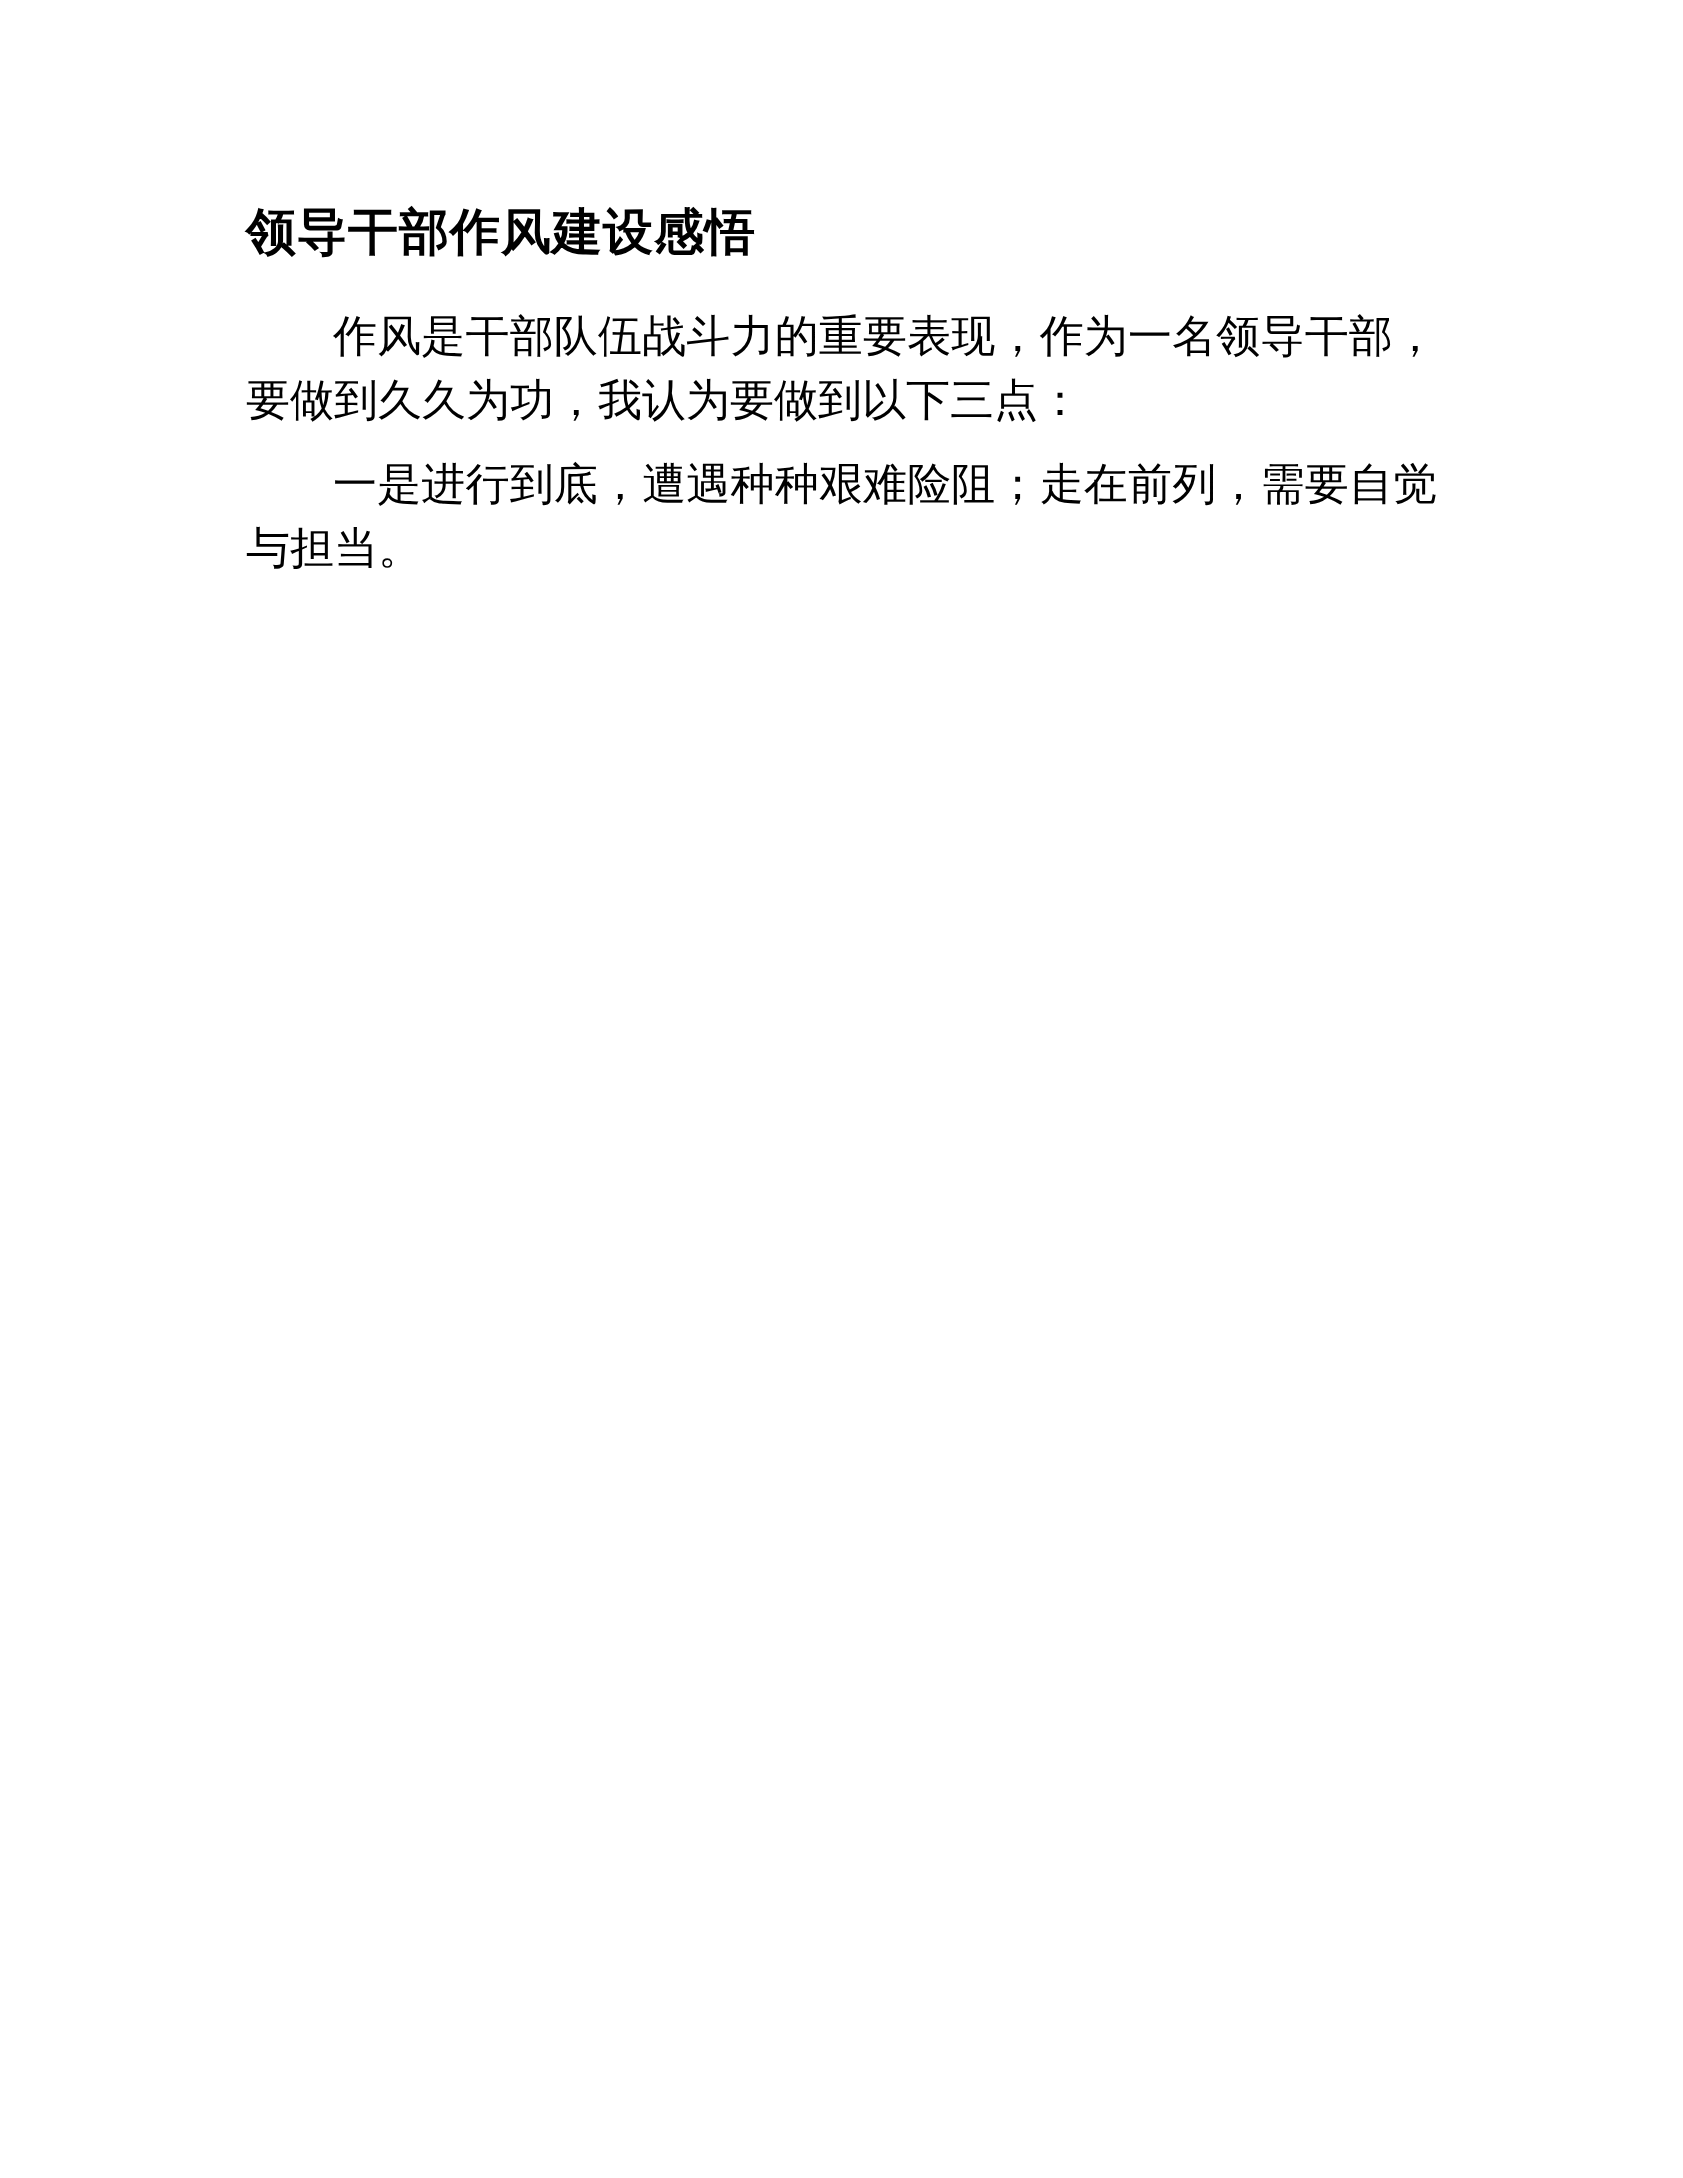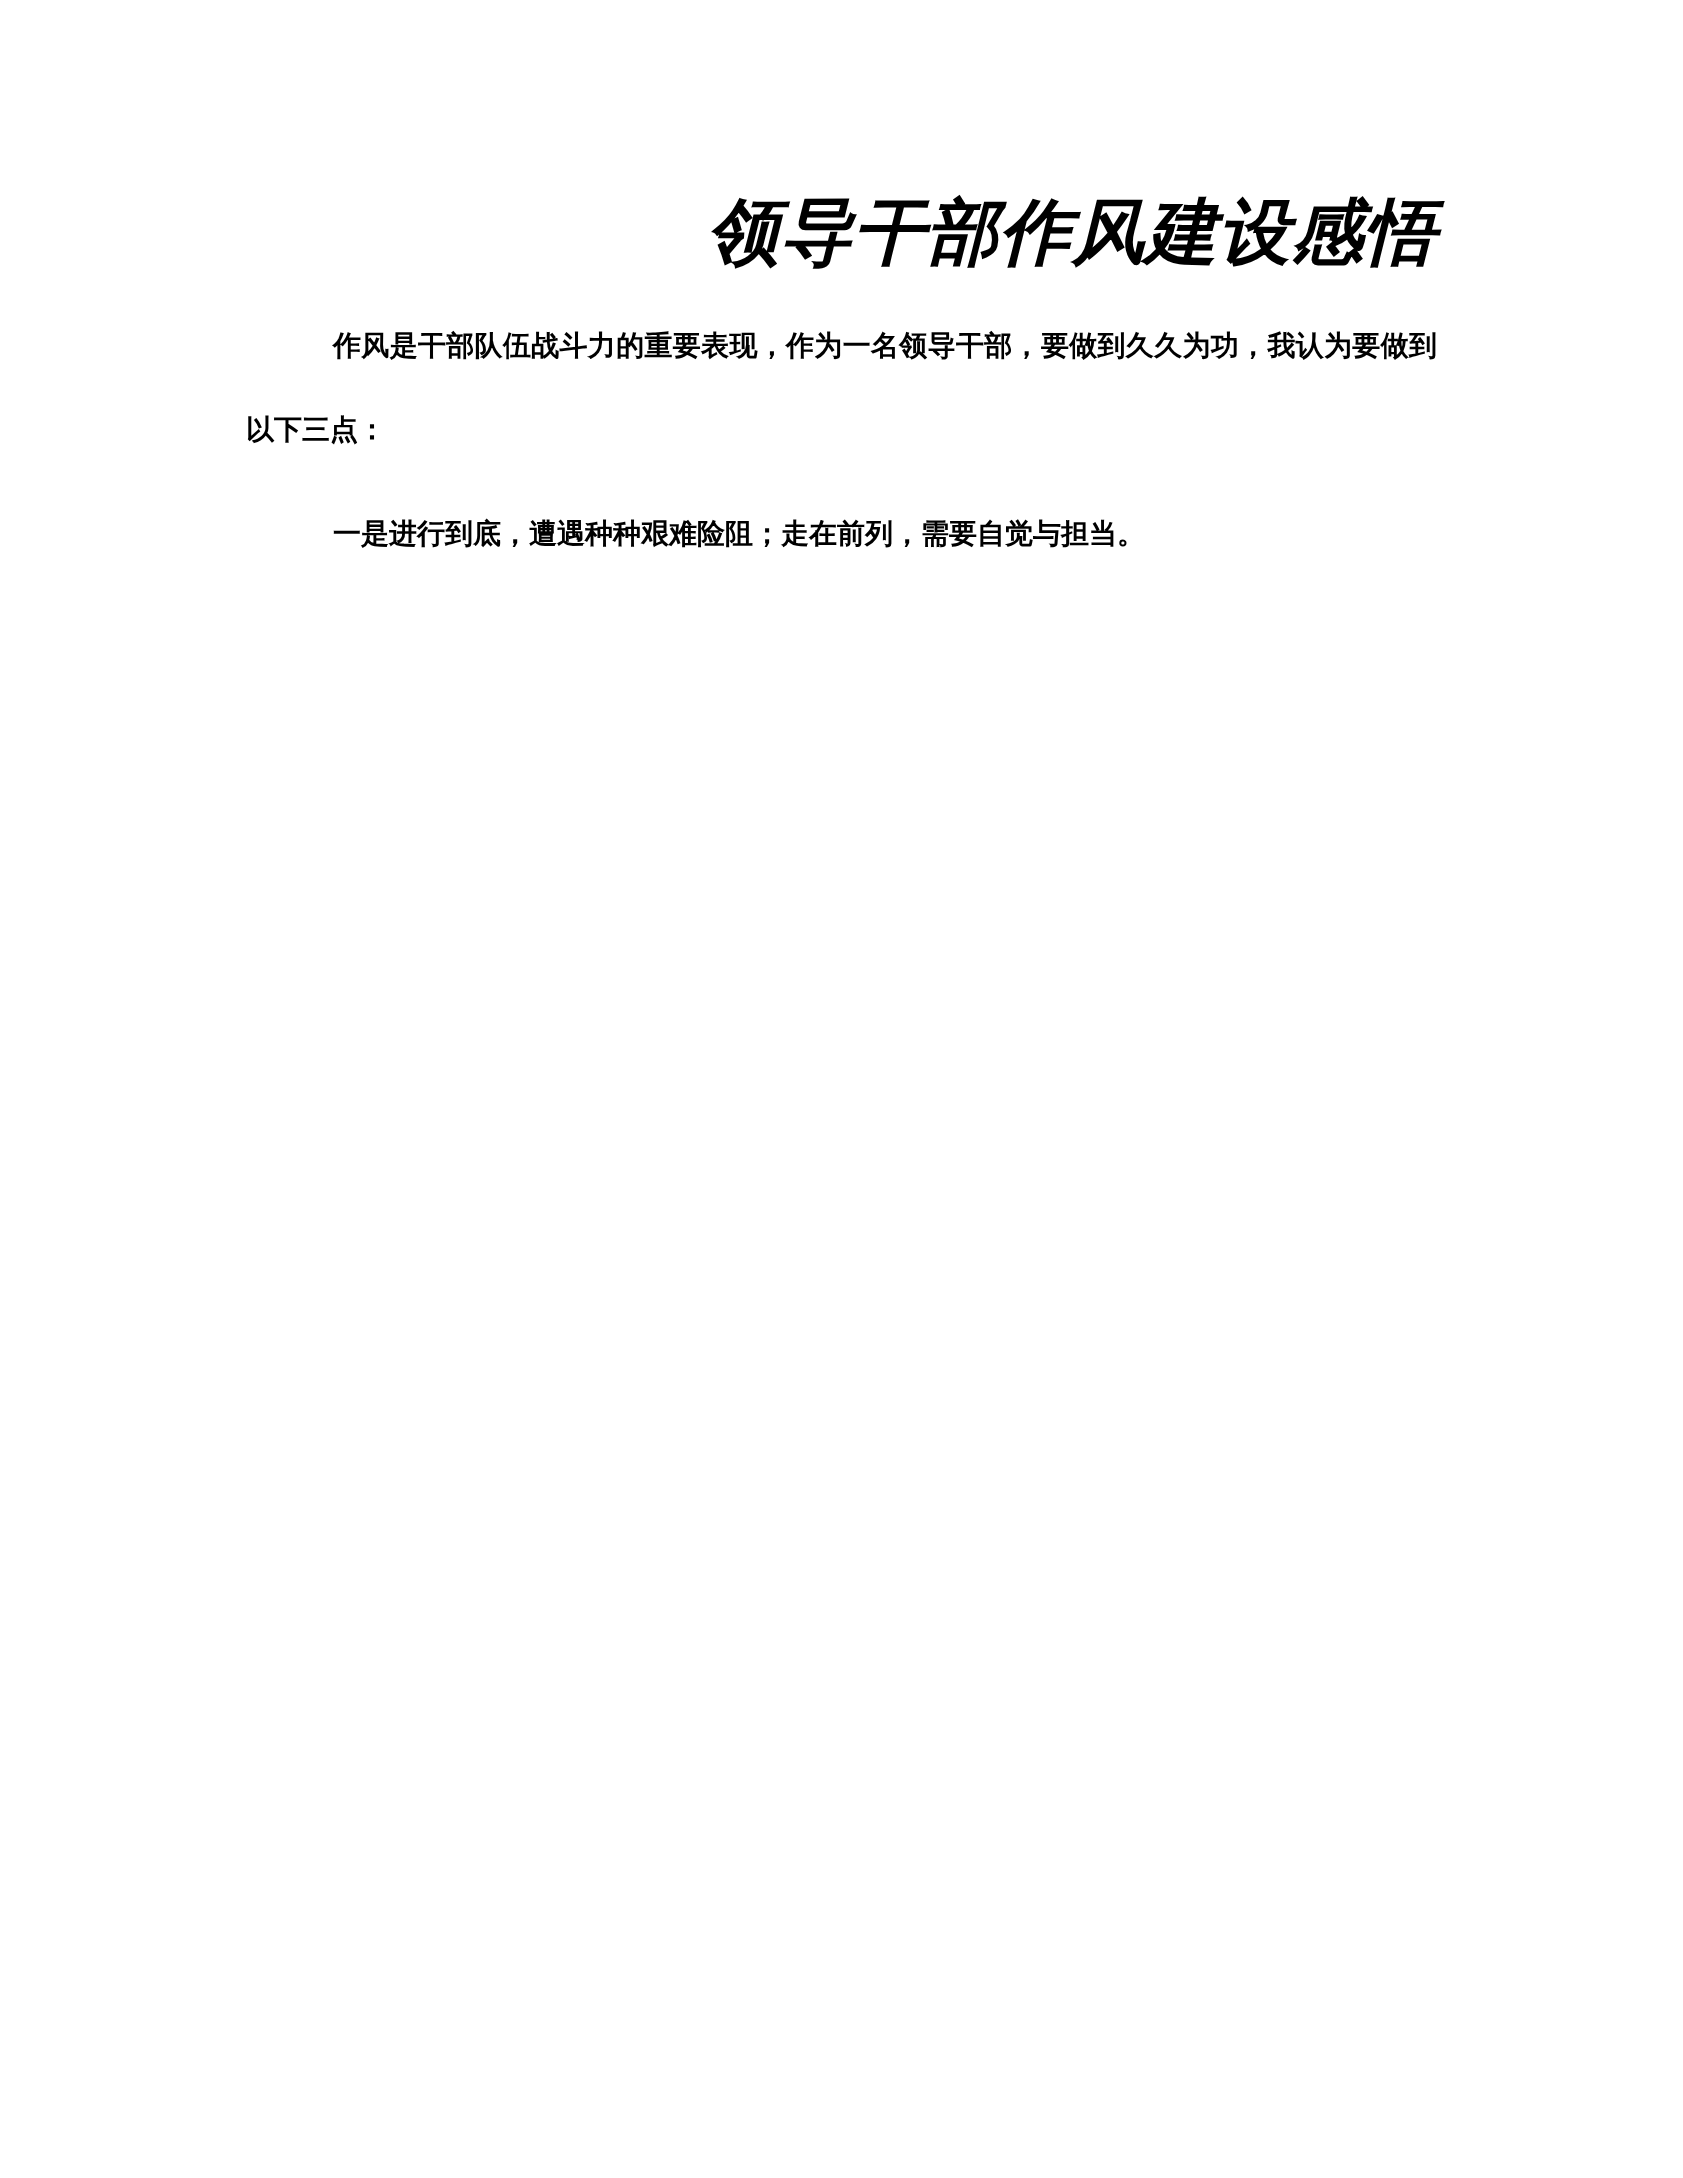--- a/index.html
+++ b/index.html
@@ -13,35 +13,33 @@
     height: 2178px;
     background: #ffffff;
     box-sizing: border-box;
     padding: 193px 246px 0 246px;
     font-family: "Liberation Sans", "DejaVu Sans", sans-serif;
     color: #000000;
     overflow: hidden;
   }
   .doc-title {
     margin: 0 0 32px 0;
-    font-size: 72px;
+    font-size: 50px;
     line-height: 79px;
     font-weight: bold;
-    text-align: right;
+    text-align: left;
     letter-spacing: 1px;
-    font-style: italic;
   }
   .doc-body p {
     margin: 0 0 20px 0;
-    font-size: 28px;
-    line-height: 84px;
+    font-size: 44px;
+    line-height: 64px;
     text-align: justify;
     text-indent: 87px; 
     word-break: break-all;
-    font-weight: bold;
   }
 </style>
 </head>
 <body>
 
 <div class="page">
   <h1 class="doc-title">领导干部作风建设感悟</h1>
 
   <div class="doc-body">
     <p>作风是干部队伍战斗力的重要表现，作为一名领导干部，要做到久久为功，我认为要做到以下三点：</p>

